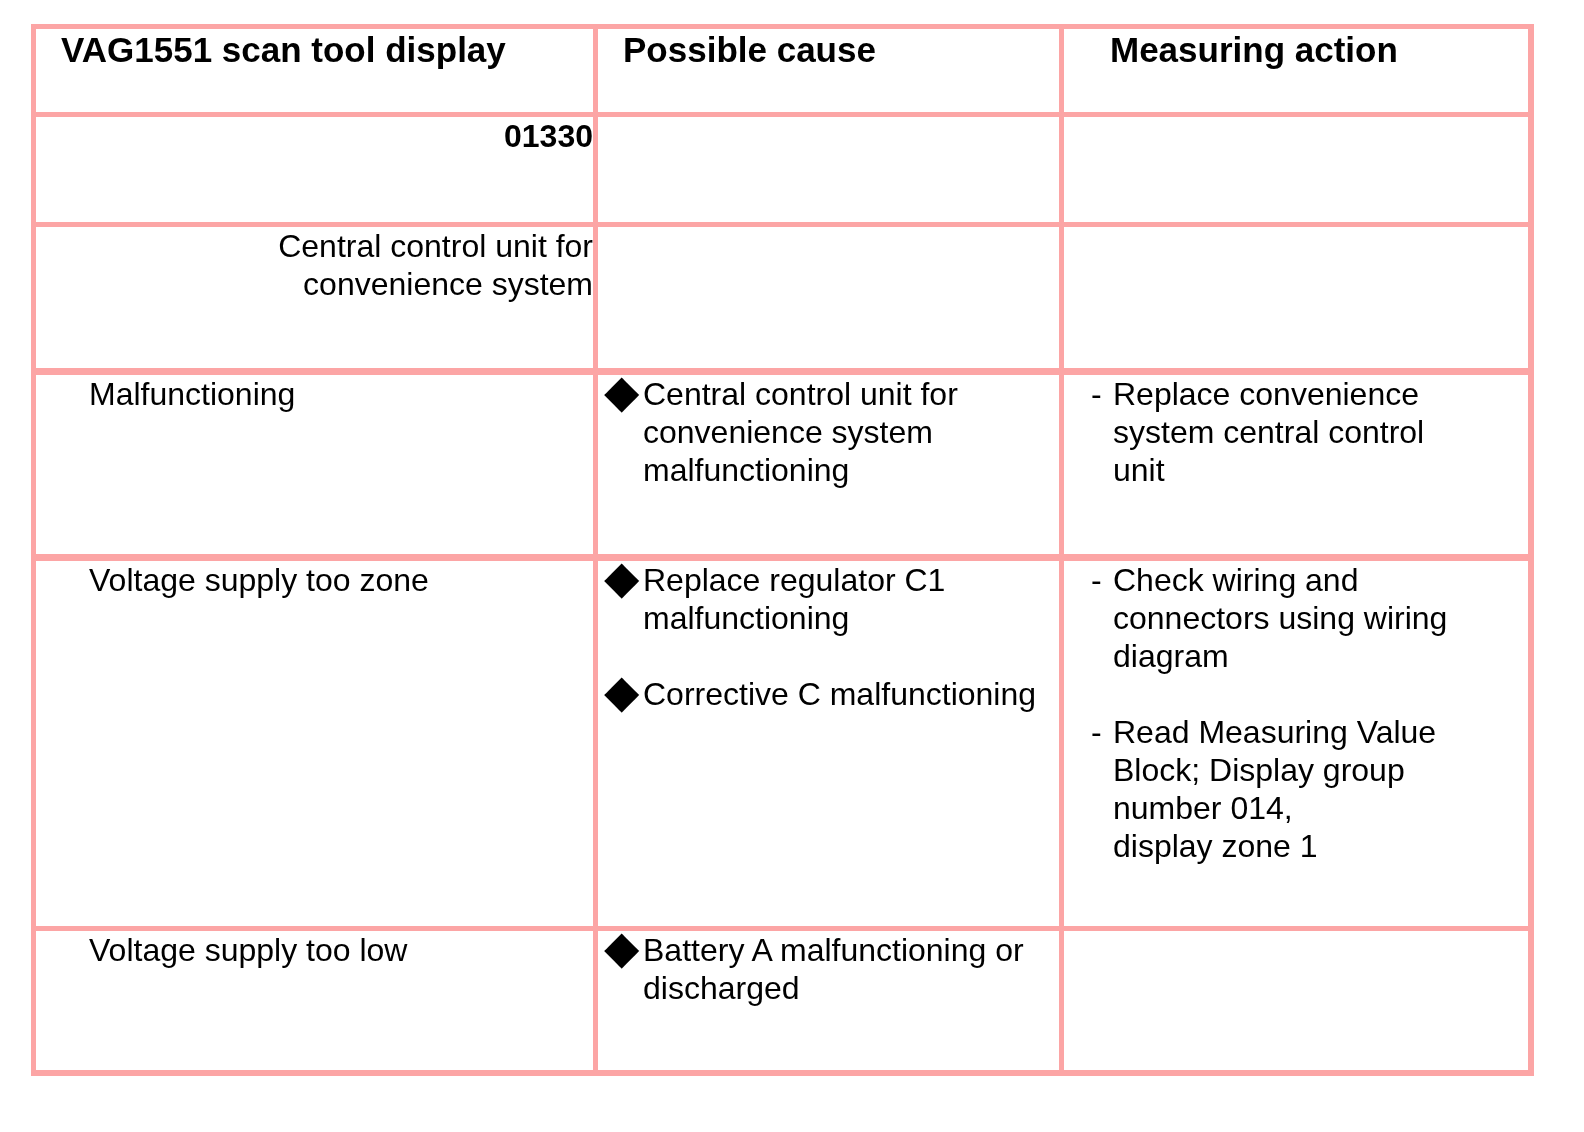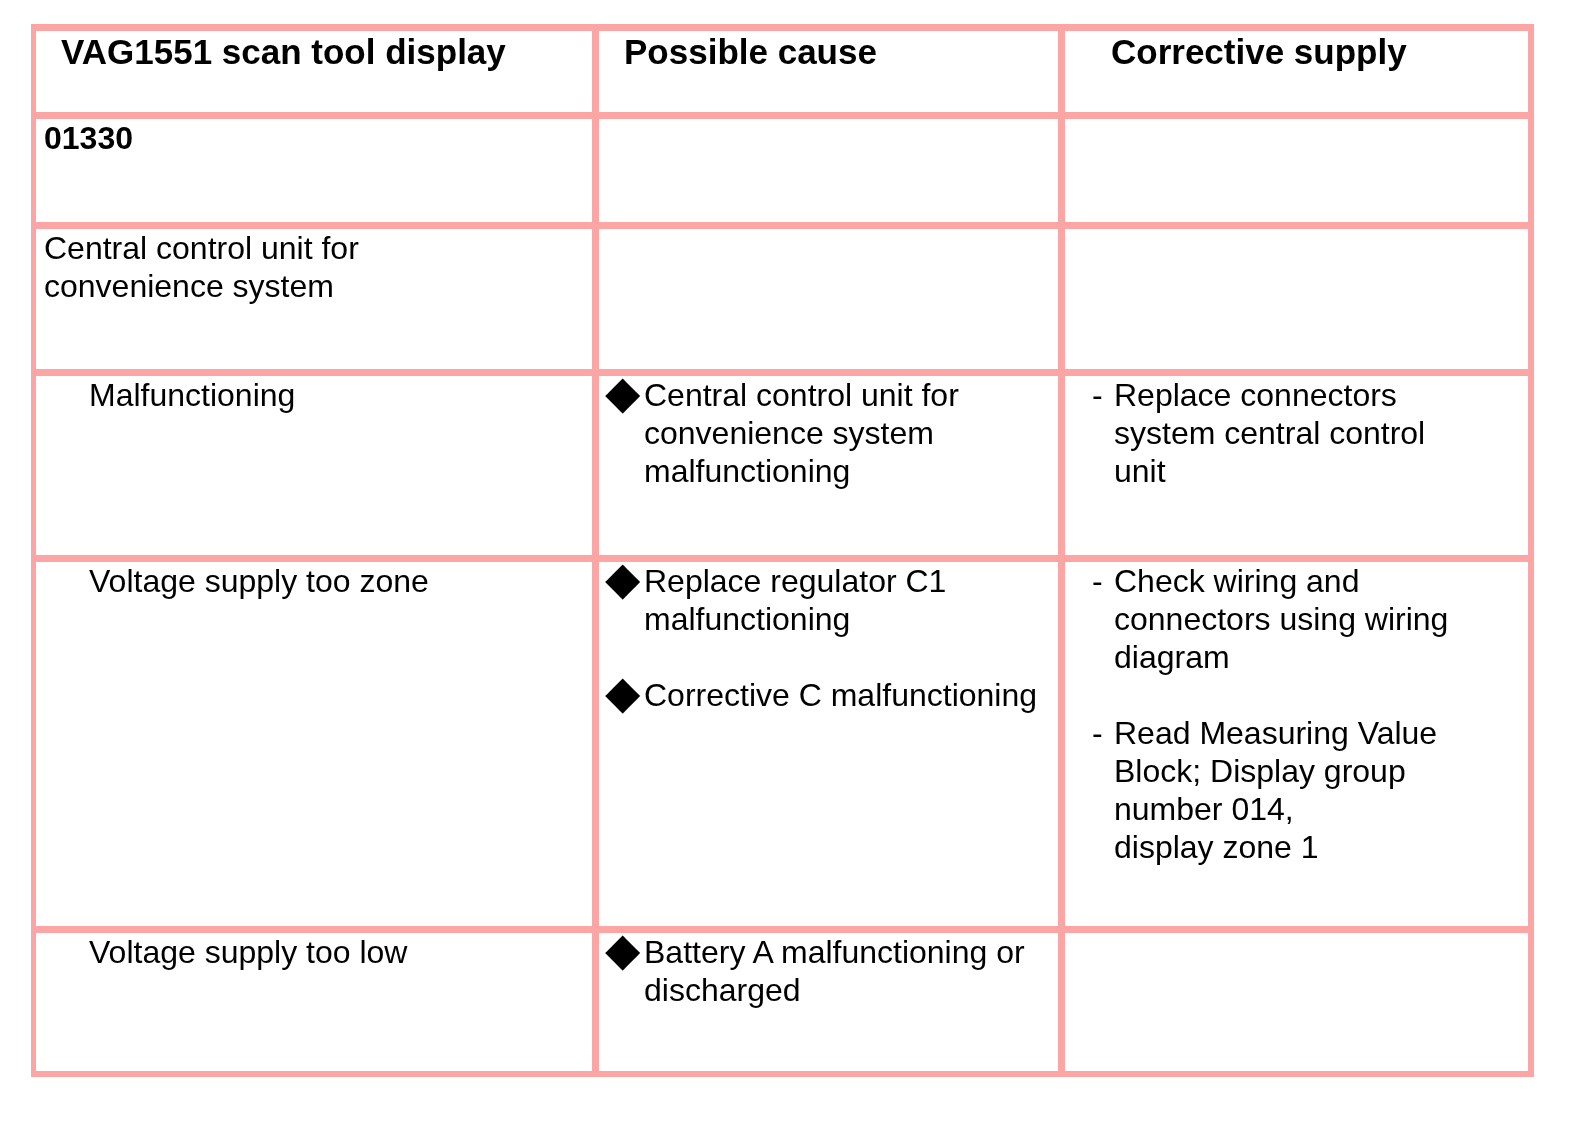--- a/index.html
+++ b/index.html
@@ -13,21 +13,21 @@
   }
   #scan-table {
     position: absolute;
     left: 31px;
     top: 24px;
     width: 1497px;
     border-collapse: collapse;
     table-layout: fixed;
   }
   #scan-table td {
-    border: 7px solid #fca5a5;
+    border: 5px solid #fca5a5;
     vertical-align: top;
     padding: 0;
     overflow: hidden;
   }
   
   #scan-table td.c3 { border-left-width: 4px; }
   #scan-table td.c1 { border-left-width: 5px; }
   #scan-table tr.row-header  { height: 88px; }
   #scan-table tr.row-code    { height: 110px; }
   #scan-table tr.row-subject { height: 147px; }
@@ -57,21 +57,21 @@
     padding-left: 25px;
   }
   .hdr.h2 { }
   .hdr.h3 { padding-left: 46px; }
 
   .body-text {
     font-size: 32px;
     line-height: 38px;
   }
   .pre { white-space: pre-line; }
-  .lead   { padding-left: 8px; }  
+  .lead   { padding-left: 8px; text-align: right; }  
   .indent { padding-left: 53px; }  
   .code   { font-weight: bold; }
 
   
   .cause {
     position: relative;
     padding-left: 45px;
   }
   .cause + .cause { margin-top: 38px; }
   .diamond {
@@ -106,21 +106,21 @@
 
   <tbody>
       <tr class="row-header">
     <td class="c1">
       <p class="hdr h1">VAG1551 scan tool display</p>
     </td>
     <td class="c2">
       <p class="hdr h2">Possible cause</p>
     </td>
     <td class="c3 last">
-      <p class="hdr h3">Corrective supply</p>
+      <p class="hdr h3">Measuring action</p>
     </td>
   </tr>
 
   <tr class="row-code">
     <td class="c1">
       <p class="body-text lead code pre">01330</p>
     </td>
     <td class="c2"></td>
     <td class="c3 last"></td>
   </tr>
@@ -142,21 +142,21 @@
       <p class="body-text cause">
         <span class="diamond">◆</span>
         <span class="pre">Central control unit for
 convenience system
 malfunctioning</span>
       </p>
     </td>
     <td class="c3 last">
       <p class="body-text action">
         <span class="dash">-</span>
-        <span class="pre">Replace connectors
+        <span class="pre">Replace convenience
 system central control
 unit</span>
       </p>
     </td>
   </tr>
 
   <tr class="row-fault2">
     <td class="c1">
       <p class="body-text indent pre">Voltage supply too zone</p>
     </td>

